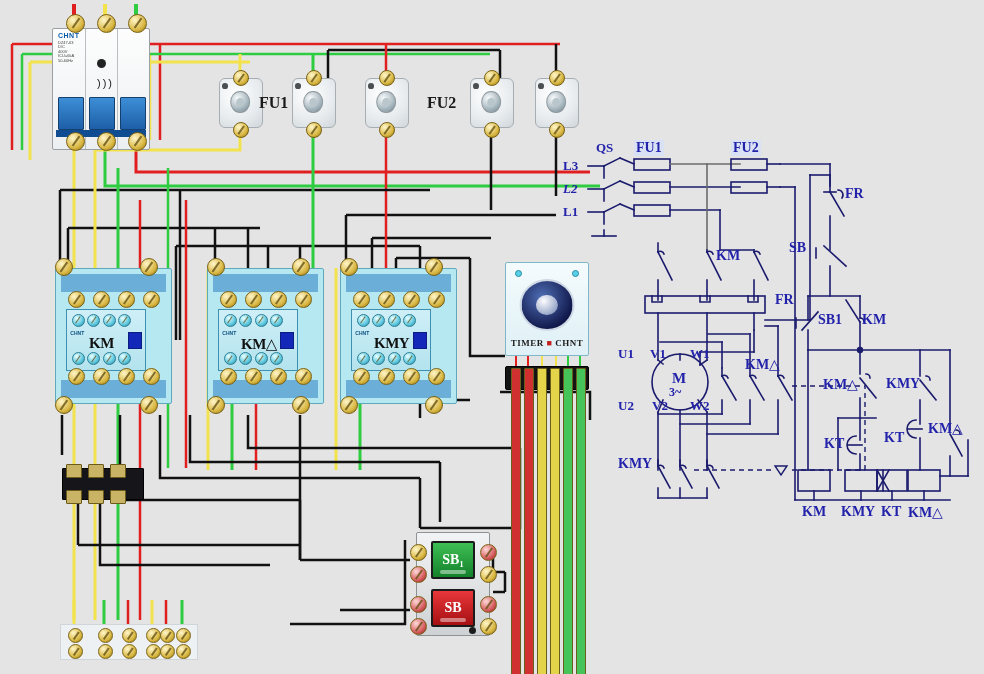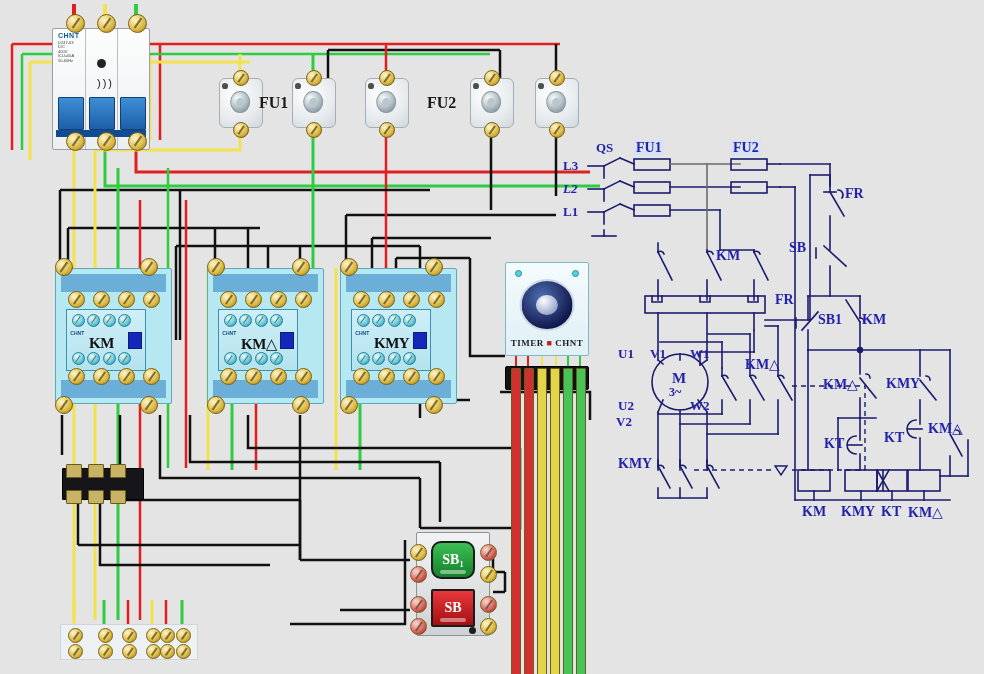--- a/index.html
+++ b/index.html
@@ -371,21 +371,21 @@
 
   <div class="olr" style="left:62px;top:468px;width:80px;height:30px;"></div>
   <div class="olr-t" style="left:66px;top:464px;width:14px;height:12px;"></div>
   <div class="olr-t" style="left:88px;top:464px;width:14px;height:12px;"></div>
   <div class="olr-t" style="left:110px;top:464px;width:14px;height:12px;"></div>
   <div class="olr-t" style="left:66px;top:490px;width:14px;height:12px;"></div>
   <div class="olr-t" style="left:88px;top:490px;width:14px;height:12px;"></div>
   <div class="olr-t" style="left:110px;top:490px;width:14px;height:12px;"></div>
 
   <div class="part pbx" style="left:416px;top:532px;width:72px;height:102px;">
-    <div class="btn-sq btn-green" style="left:14px;top:8px;width:40px;height:34px;border-radius:10px;">SB₁</div>
+    <div class="btn-sq btn-green" style="left:14px;top:8px;width:40px;height:34px;">SB₁</div>
     <div class="btn-sq btn-red" style="left:14px;top:56px;width:40px;height:34px;">SB</div>
     <div style="position:absolute;left:52px;top:94px;width:7px;height:7px;border-radius:50%;background:#1c1c1c;"></div>
   </div>
   <div class="screw" style="left:410px;top:544px;width:15px;height:15px;"></div>
   <div class="screw" style="left:410px;top:566px;width:15px;height:15px;background:radial-gradient(circle at 34% 30%,#ffd9d9,#d45a5a 62%,#8a1f1f);"></div>
   <div class="screw" style="left:410px;top:596px;width:15px;height:15px;background:radial-gradient(circle at 34% 30%,#ffd9d9,#d45a5a 62%,#8a1f1f);"></div>
   <div class="screw" style="left:410px;top:618px;width:15px;height:15px;background:radial-gradient(circle at 34% 30%,#ffd9d9,#d45a5a 62%,#8a1f1f);"></div>
   <div class="screw" style="left:480px;top:544px;width:15px;height:15px;background:radial-gradient(circle at 34% 30%,#ffd9d9,#d45a5a 62%,#8a1f1f);"></div>
   <div class="screw" style="left:480px;top:566px;width:15px;height:15px;"></div>
   <div class="screw" style="left:480px;top:596px;width:15px;height:15px;background:radial-gradient(circle at 34% 30%,#ffd9d9,#d45a5a 62%,#8a1f1f);"></div>
@@ -610,21 +610,21 @@
   <div class="lbl sm" style="left:596px;top:140px;">QS</div>
   <div class="lbl md" style="left:634px;top:140px;background:#d9e2f5;padding:0 2px;">FU1</div>
   <div class="lbl md" style="left:731px;top:140px;background:#d9e2f5;padding:0 2px;">FU2</div>
   <div class="lbl md" style="left:716px;top:248px;">KM</div>
   <div class="lbl md" style="left:775px;top:292px;">FR</div>
 
   <div class="lbl sm" style="left:618px;top:346px;">U1</div>
   <div class="lbl sm" style="left:650px;top:346px;">V1</div>
   <div class="lbl sm" style="left:690px;top:346px;">W1</div>
   <div class="lbl sm" style="left:618px;top:398px;">U2</div>
-  <div class="lbl sm" style="left:616px;top:398px;margin-top:16px;">V2</div>
+  <div class="lbl sm" style="left:652px;top:398px;">V2</div>
   <div class="lbl sm" style="left:690px;top:398px;">W2</div>
   <div class="lbl" style="left:672px;top:370px;font-size:15px;">M</div>
   <div class="lbl" style="left:669px;top:385px;font-size:12px;">3~</div>
 
   <div class="lbl md" style="left:745px;top:356px;">KM△</div>
   <div class="lbl md" style="left:618px;top:456px;">KMY</div>
 
   <div class="lbl md" style="left:845px;top:186px;">FR</div>
   <div class="lbl md" style="left:789px;top:240px;">SB</div>
   <div class="lbl md" style="left:818px;top:312px;">SB1</div>

